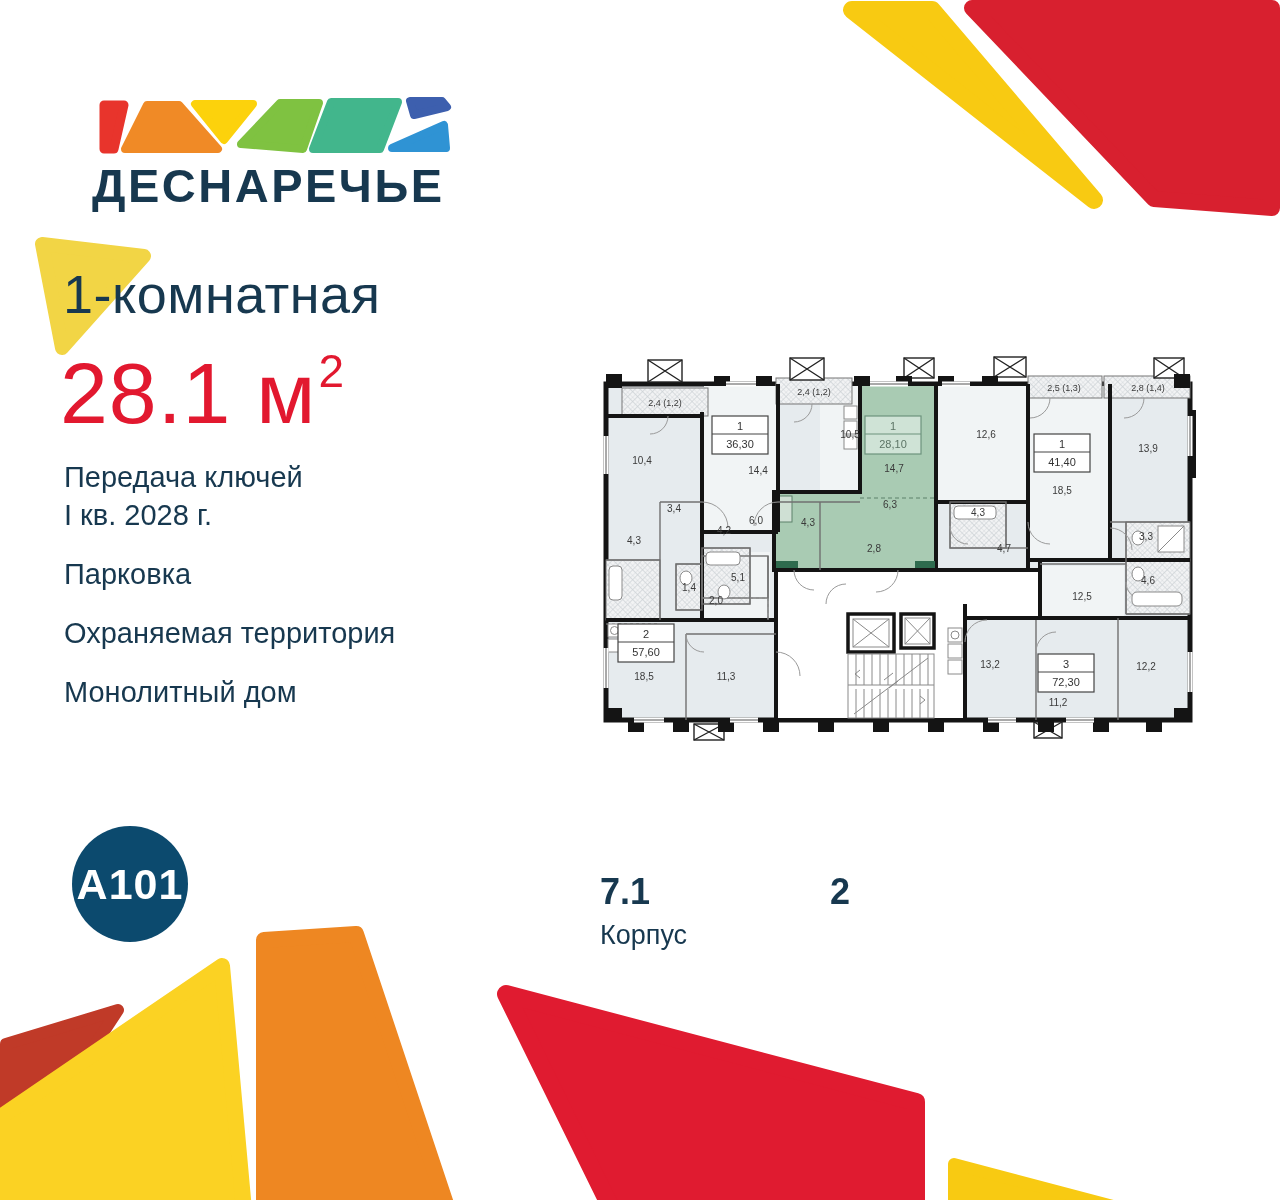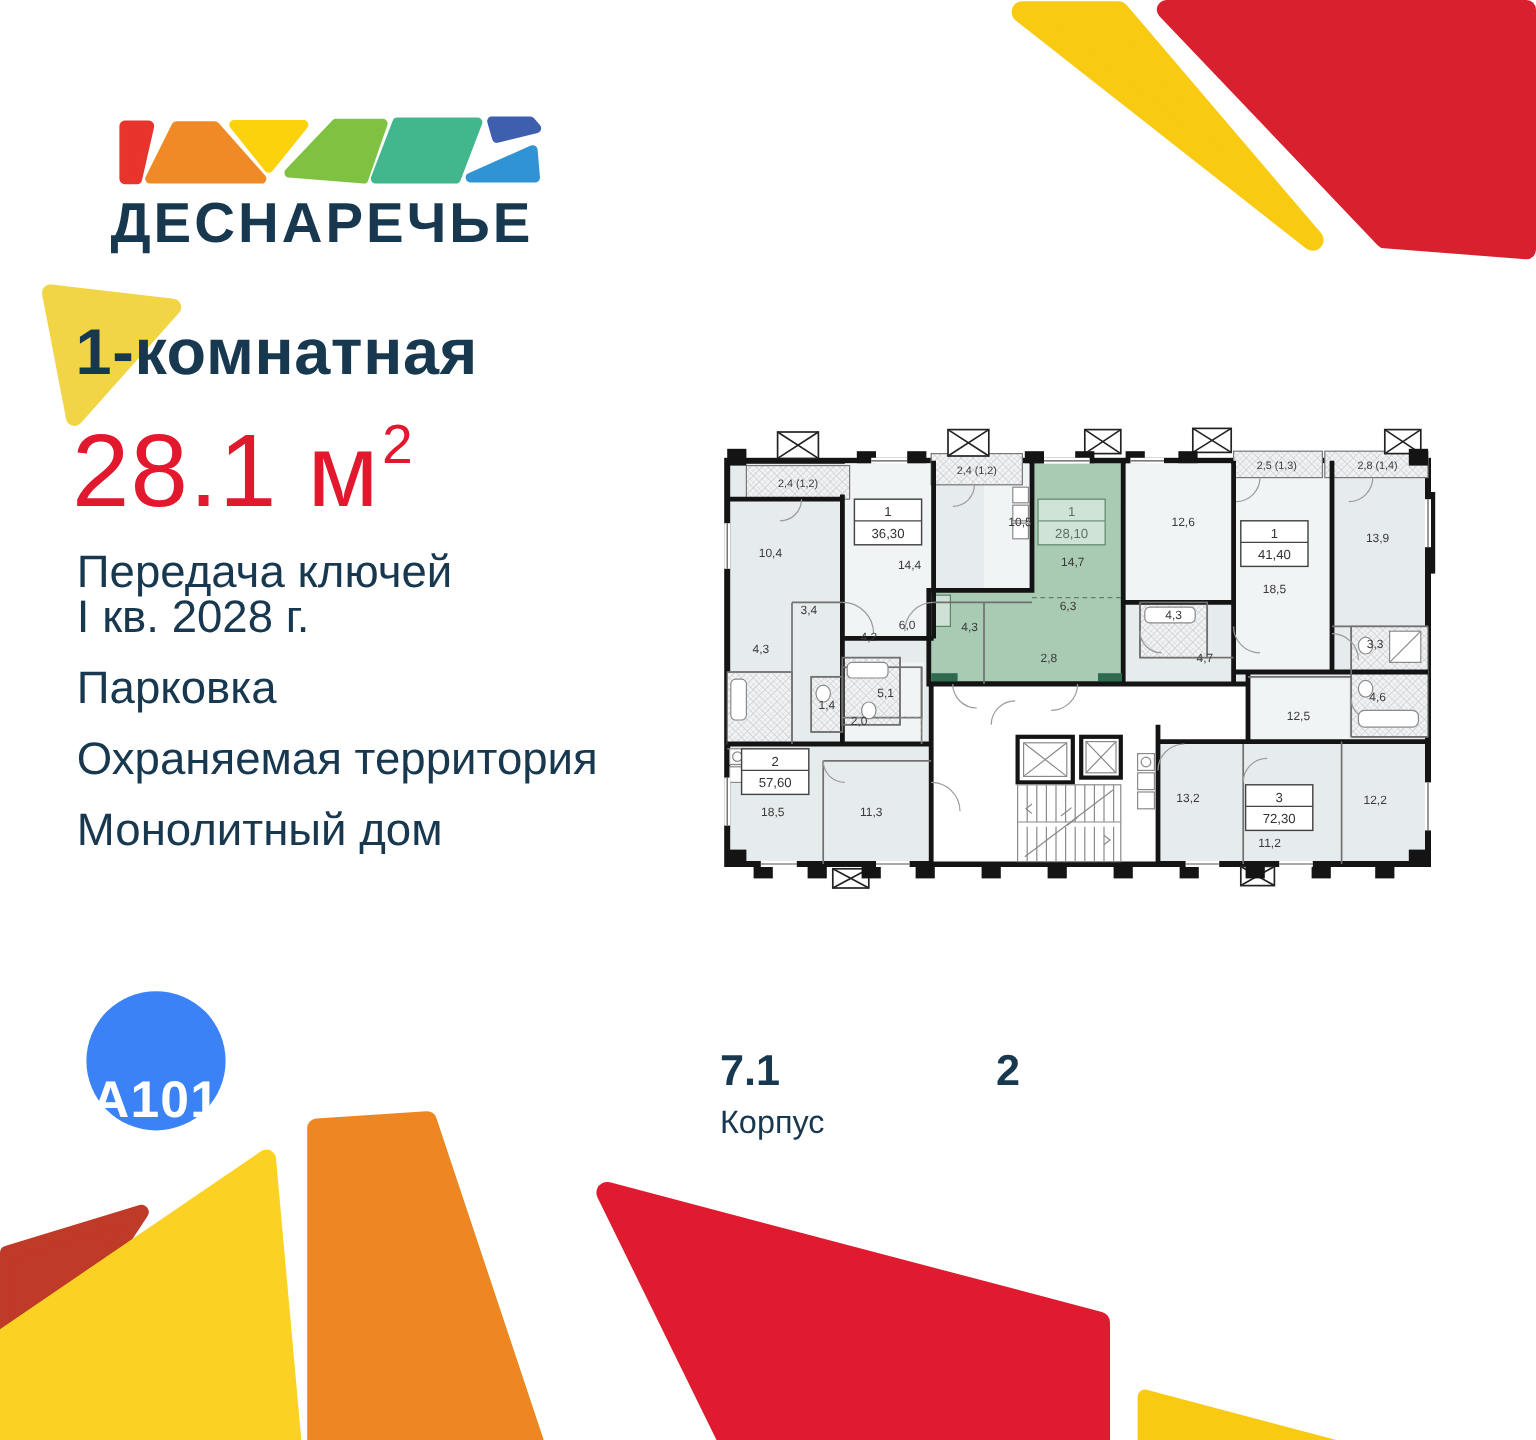--- a/index.html
+++ b/index.html
@@ -9,30 +9,30 @@
   }
   #decor{position:absolute;left:0;top:0;z-index:0;}
   .content{position:absolute;z-index:2;}
   
   #logo-band{position:absolute;left:95px;top:94px;z-index:2;}
   #logo-text{
     position:absolute;left:92px;top:158px;z-index:2;
     font-size:47px;font-weight:700;letter-spacing:2.5px;color:#17384f;
   }
   
-  #title{position:absolute;left:63px;top:263px;z-index:2;font-size:54px;font-weight:700;letter-spacing:.5px;color:#17384f;}
+  #title{position:absolute;left:63px;top:263px;z-index:2;font-size:54px;font-weight:400;letter-spacing:.5px;color:#17384f;}
   #area{position:absolute;left:60px;top:344px;z-index:2;font-size:86px;font-weight:400;color:#e2182f;letter-spacing:1px;}
   #area sup{font-size:46px;position:relative;top:-6px;left:2px;}
   
-  #features{position:absolute;left:64px;top:458px;z-index:2;font-size:38px;line-height:38px;font-weight:400;}
+  #features{position:absolute;left:64px;top:458px;z-index:2;font-size:29px;line-height:38px;font-weight:400;}
   #features .feat{margin-bottom:21px;}
   
   #a101{
     position:absolute;left:72px;top:826px;width:116px;height:116px;border-radius:50%;
-    background:#3b82f6;z-index:2;display:flex;align-items:flex-end;justify-content:center;
+    background:#0c4a6e;z-index:2;display:flex;align-items:center;justify-content:center;
   }
   #a101 span{color:#fff;font-size:43px;font-weight:700;letter-spacing:1px;}
   
   #details{position:absolute;left:600px;top:874px;z-index:2;display:flex;}
   .det{margin-right:0;}
   .det .val{font-size:36px;font-weight:700;line-height:1;}
   .det .lab{font-size:27px;font-weight:400;margin-top:10px;}
   #det-building{width:230px;}
   #det-section{width:205px;}
   

